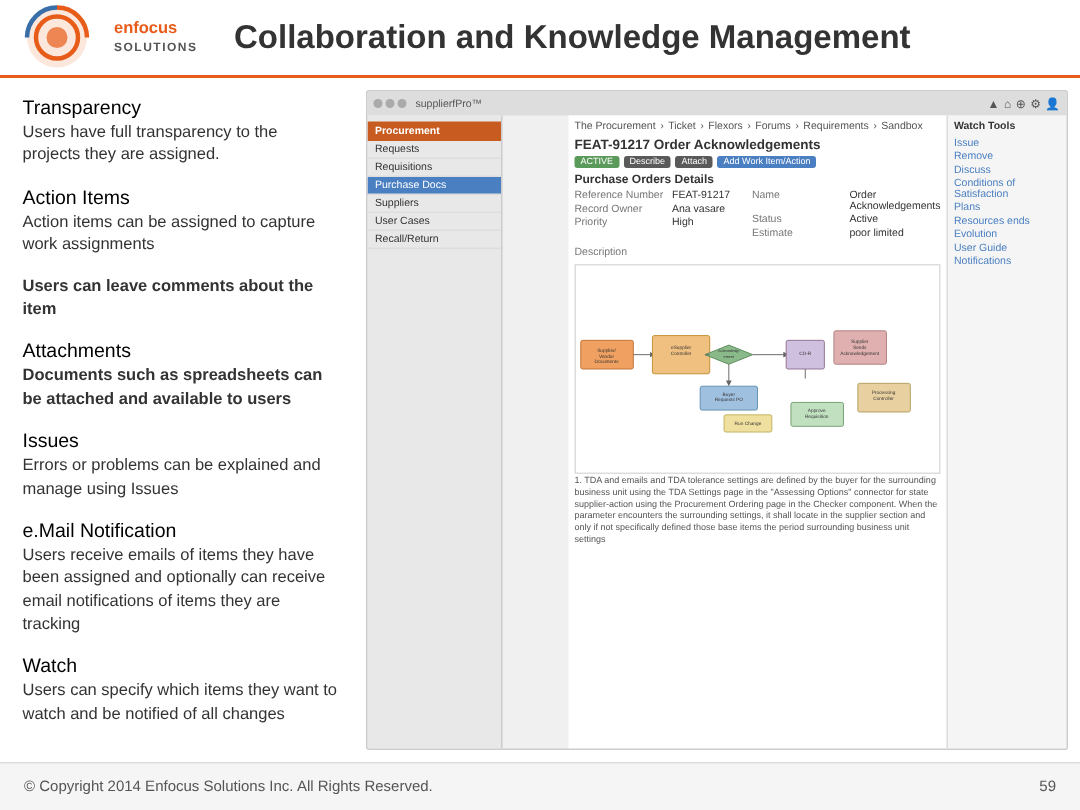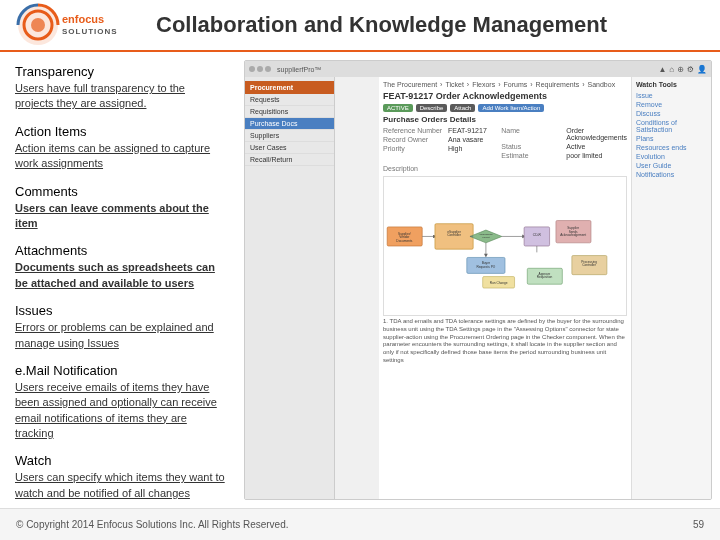--- a/index.html
+++ b/index.html
@@ -24,21 +24,21 @@
     .logo-area {
       display: flex;
       align-items: center;
       width: 130px;
     }
     .logo-text {
       font-size: 9px;
       font-weight: bold;
       color: #333;
       line-height: 1.2;
-      margin-left: 2px;
+      margin-left: 16px;
     }
     .logo-text .enfocus {
       color: #e85c1a;
       font-size: 11px;
       font-weight: bold;
       display: block;
     }
     .logo-text .solutions {
       color: #555;
       font-size: 8px;
@@ -73,21 +73,20 @@
     .feature-title {
       font-weight: normal;
       font-size: 13px;
       color: #000;
       margin-bottom: 2px;
     }
     .feature-desc {
       font-size: 11px;
       color: #333;
       line-height: 1.4;
-      text-decoration: underline;
     }
     .feature-desc .highlight {
       font-weight: bold;
     }
 
     
     .right-panel {
       flex: 1;
       background: #f0f0f0;
       margin: 8px 8px 8px 4px;
@@ -298,21 +297,20 @@
       <div class="feature-title">Transparency</div>
       <div class="feature-desc">Users have full transparency to the projects they are assigned.</div>
     </div>
 
     <div class="feature-section">
       <div class="feature-title">Action Items</div>
       <div class="feature-desc">Action items can be assigned to capture work assignments</div>
     </div>
 
     <div class="feature-section">
-      <div class="feature-title">Comments</div>
       <div class="feature-desc">
         <span class="highlight">Users can leave comments about the item</span>
       </div>
     </div>
 
     <div class="feature-section">
       <div class="feature-title">Attachments</div>
       <div class="feature-desc">
         <span class="highlight">Documents such as spreadsheets can be attached and available to users</span>
       </div>

